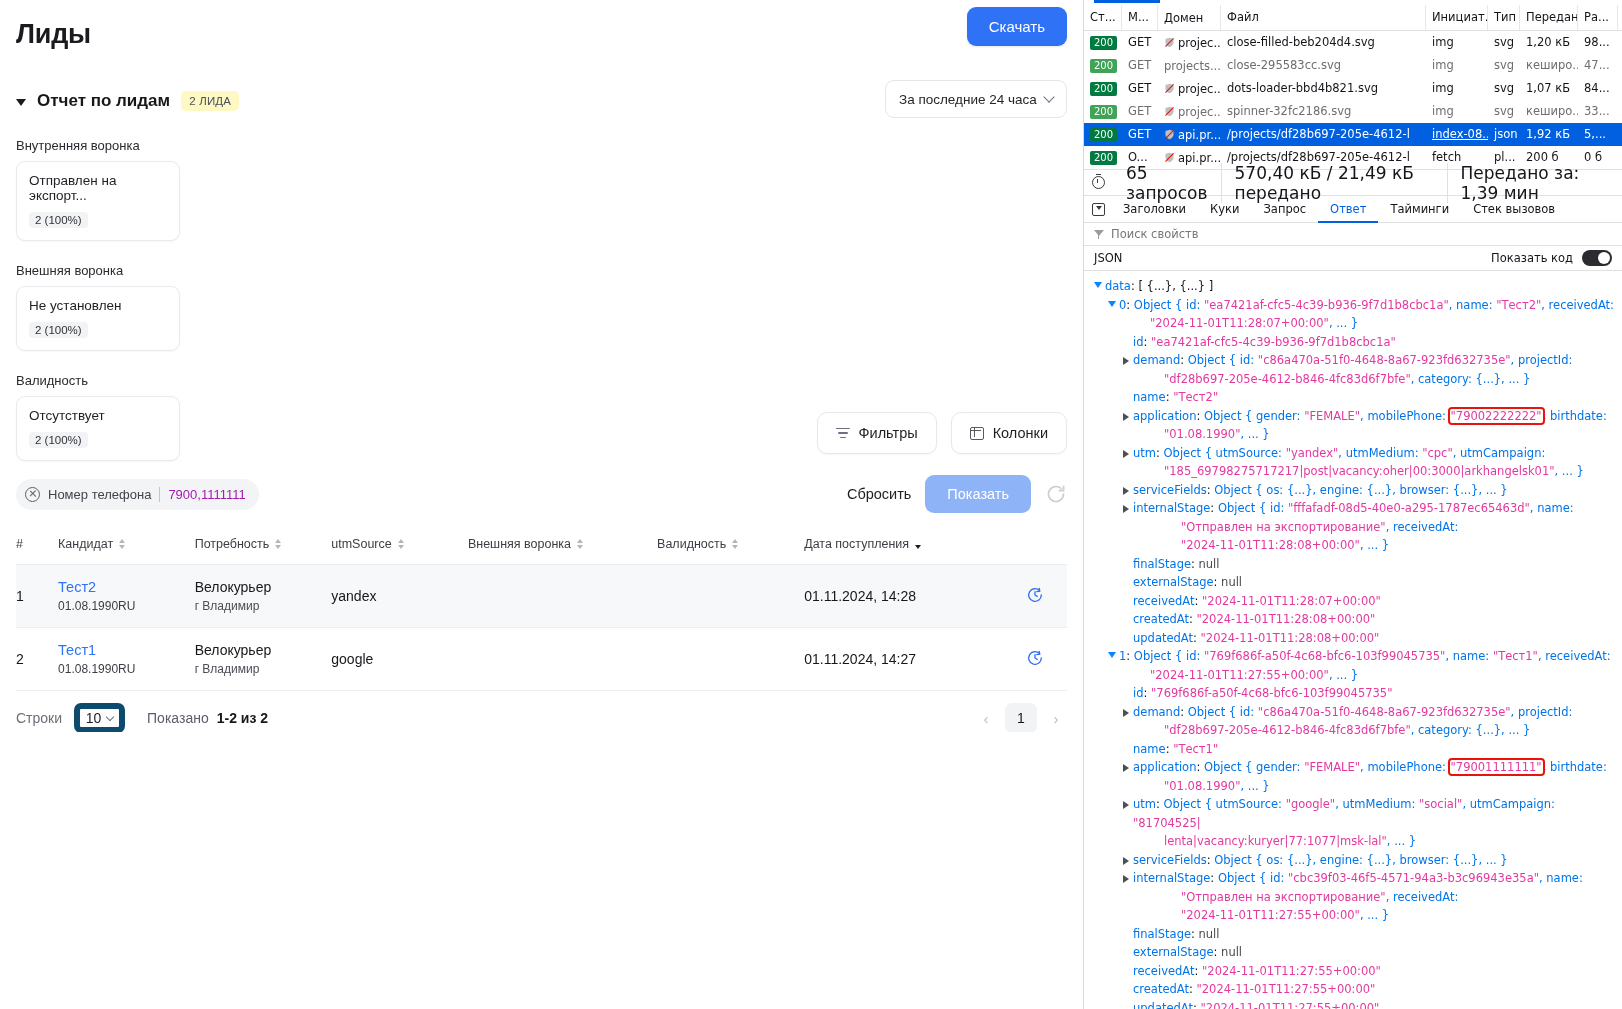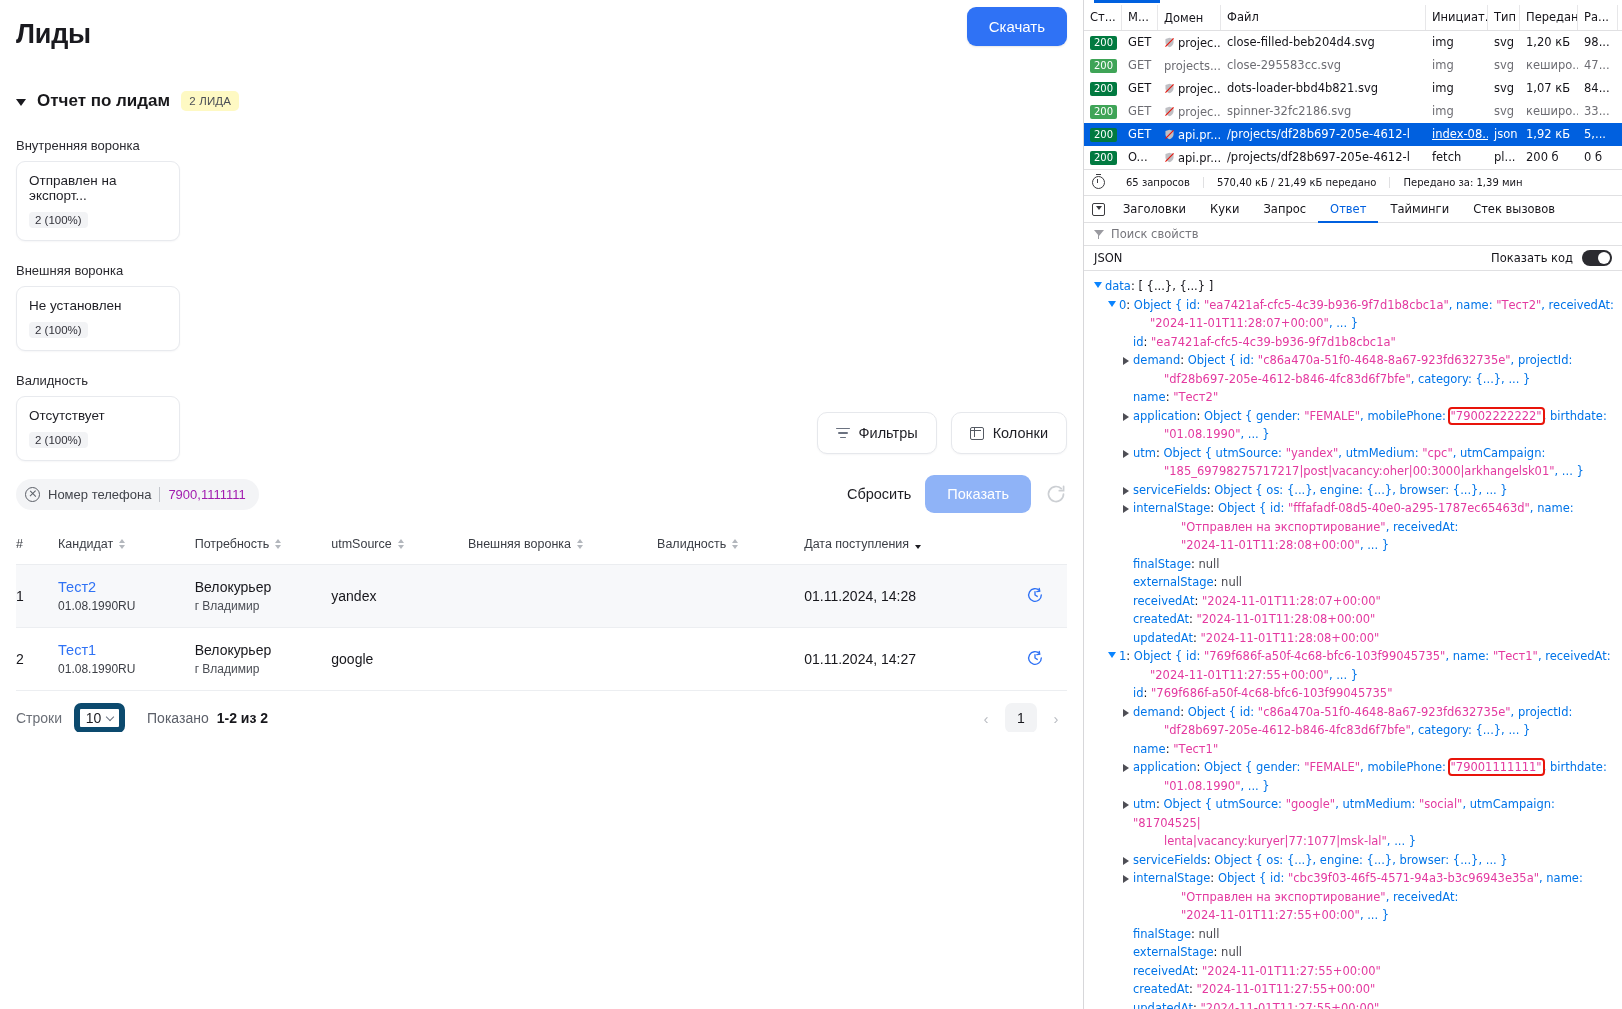--- a/index.html
+++ b/index.html
@@ -246,21 +246,21 @@
   .col-tr { width:58px; }
   .col-size{ width:40px; }
   .shield {
     display:inline-block; width:11px; height:11px; position:relative; flex:0 0 auto;
   }
   .underline-link { text-decoration:underline; }
 
   .net-summary {
     display:flex; align-items:center; gap:0;
     height:27px; border-top:1px solid #e0e0e2; border-bottom:1px solid #e0e0e2;
-    font-size:10px; color:#15141a; padding-left:8px;
+    font-size:17px; color:#15141a; padding-left:8px;
   }
   .net-summary .seg { padding:0 13px; border-right:1px solid #e0e0e2; }
   .net-summary .seg:last-child { border-right:none; }
   .timer-ico {
     width:13px; height:13px; border:1.5px solid #3a3a3e; border-radius:50%;
     position:relative; margin-right:8px; flex:0 0 auto;
   }
   .timer-ico:before {
     content:""; position:absolute; left:4.2px; top:1.8px; width:1.3px; height:4.2px;
     background:#3a3a3e;
@@ -353,20 +353,24 @@
     <div class="page-title">Лиды</div>
 
     <button class="download-btn">Скачать</button>
 
     <div class="report-row">
       <div class="caret"></div>
       <div class="report-title">Отчет по лидам</div>
       <div class="report-badge">2 ЛИДА</div>
     </div>
 
+    <div class="period-select">
+      <span>За последние 24 часа</span>
+      <span class="chev"></span>
+    </div>
 
     <div class="funnel-group">
       <div class="funnel-label">Внутренняя воронка</div>
       <div class="stat-card">
         <div class="stat-name">Отправлен на экспорт...</div>
         <div class="stat-count">2 (100%)</div>
       </div>
     </div>
 
     <div class="funnel-group">

